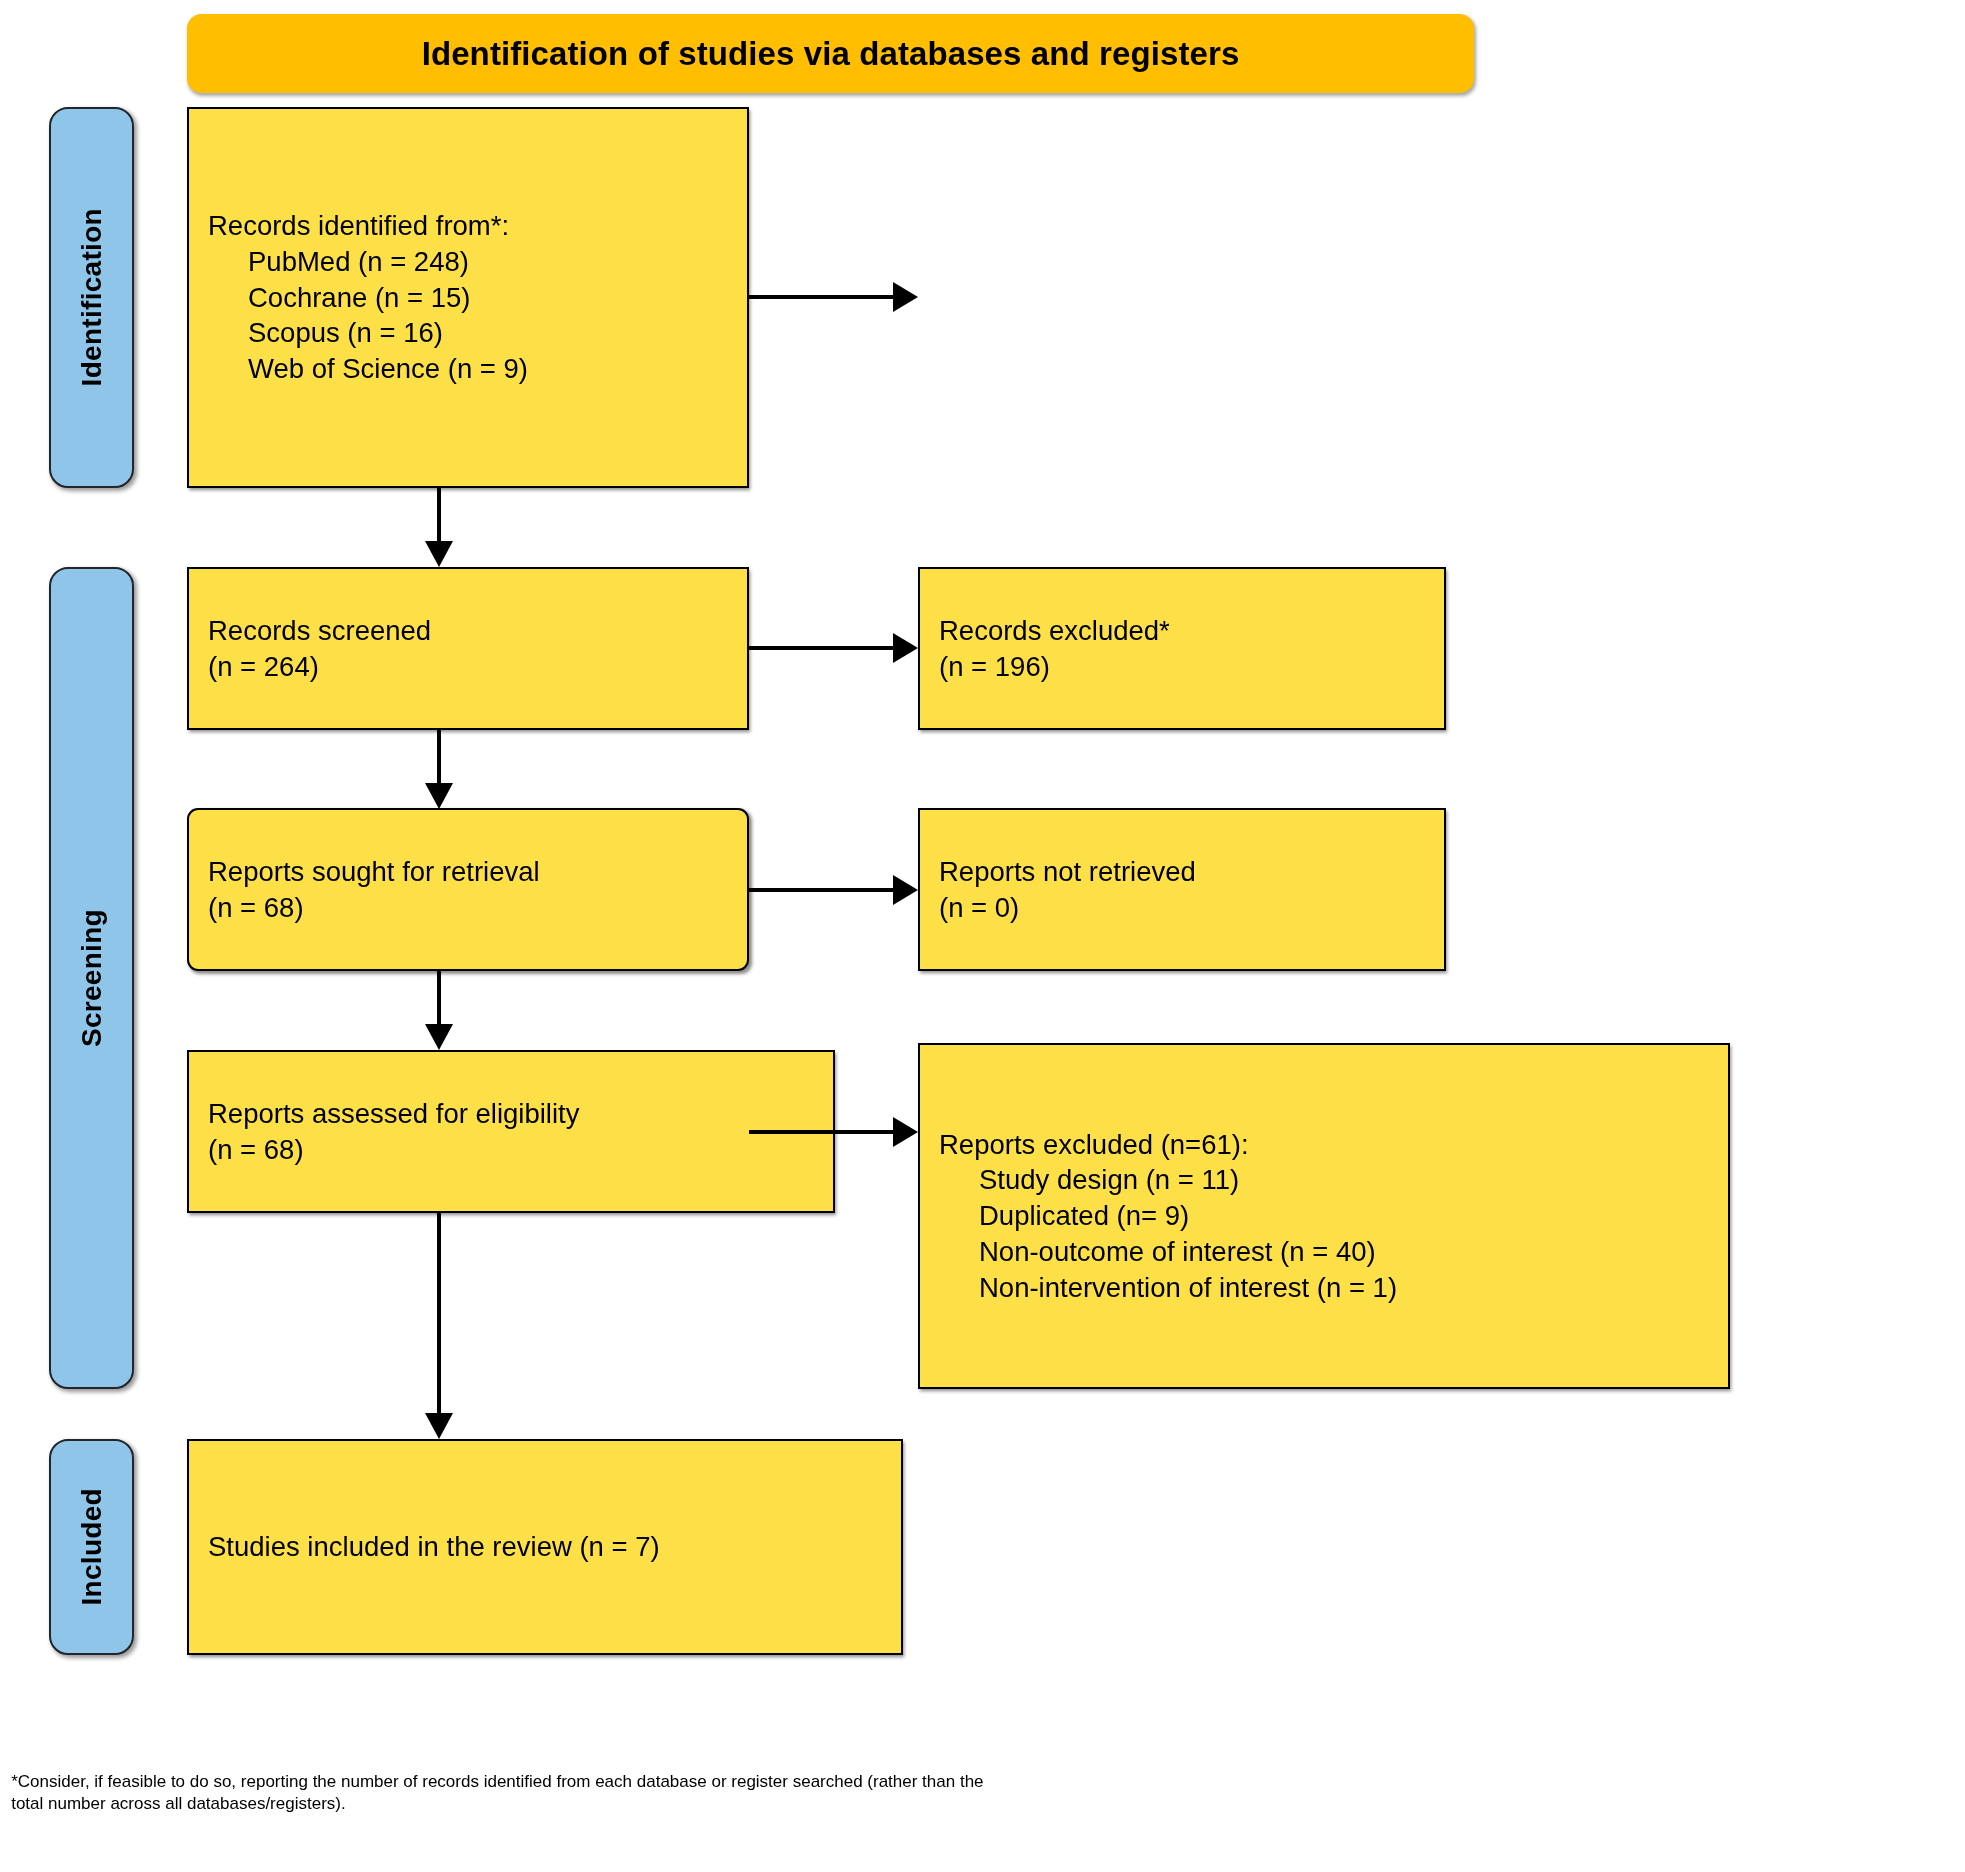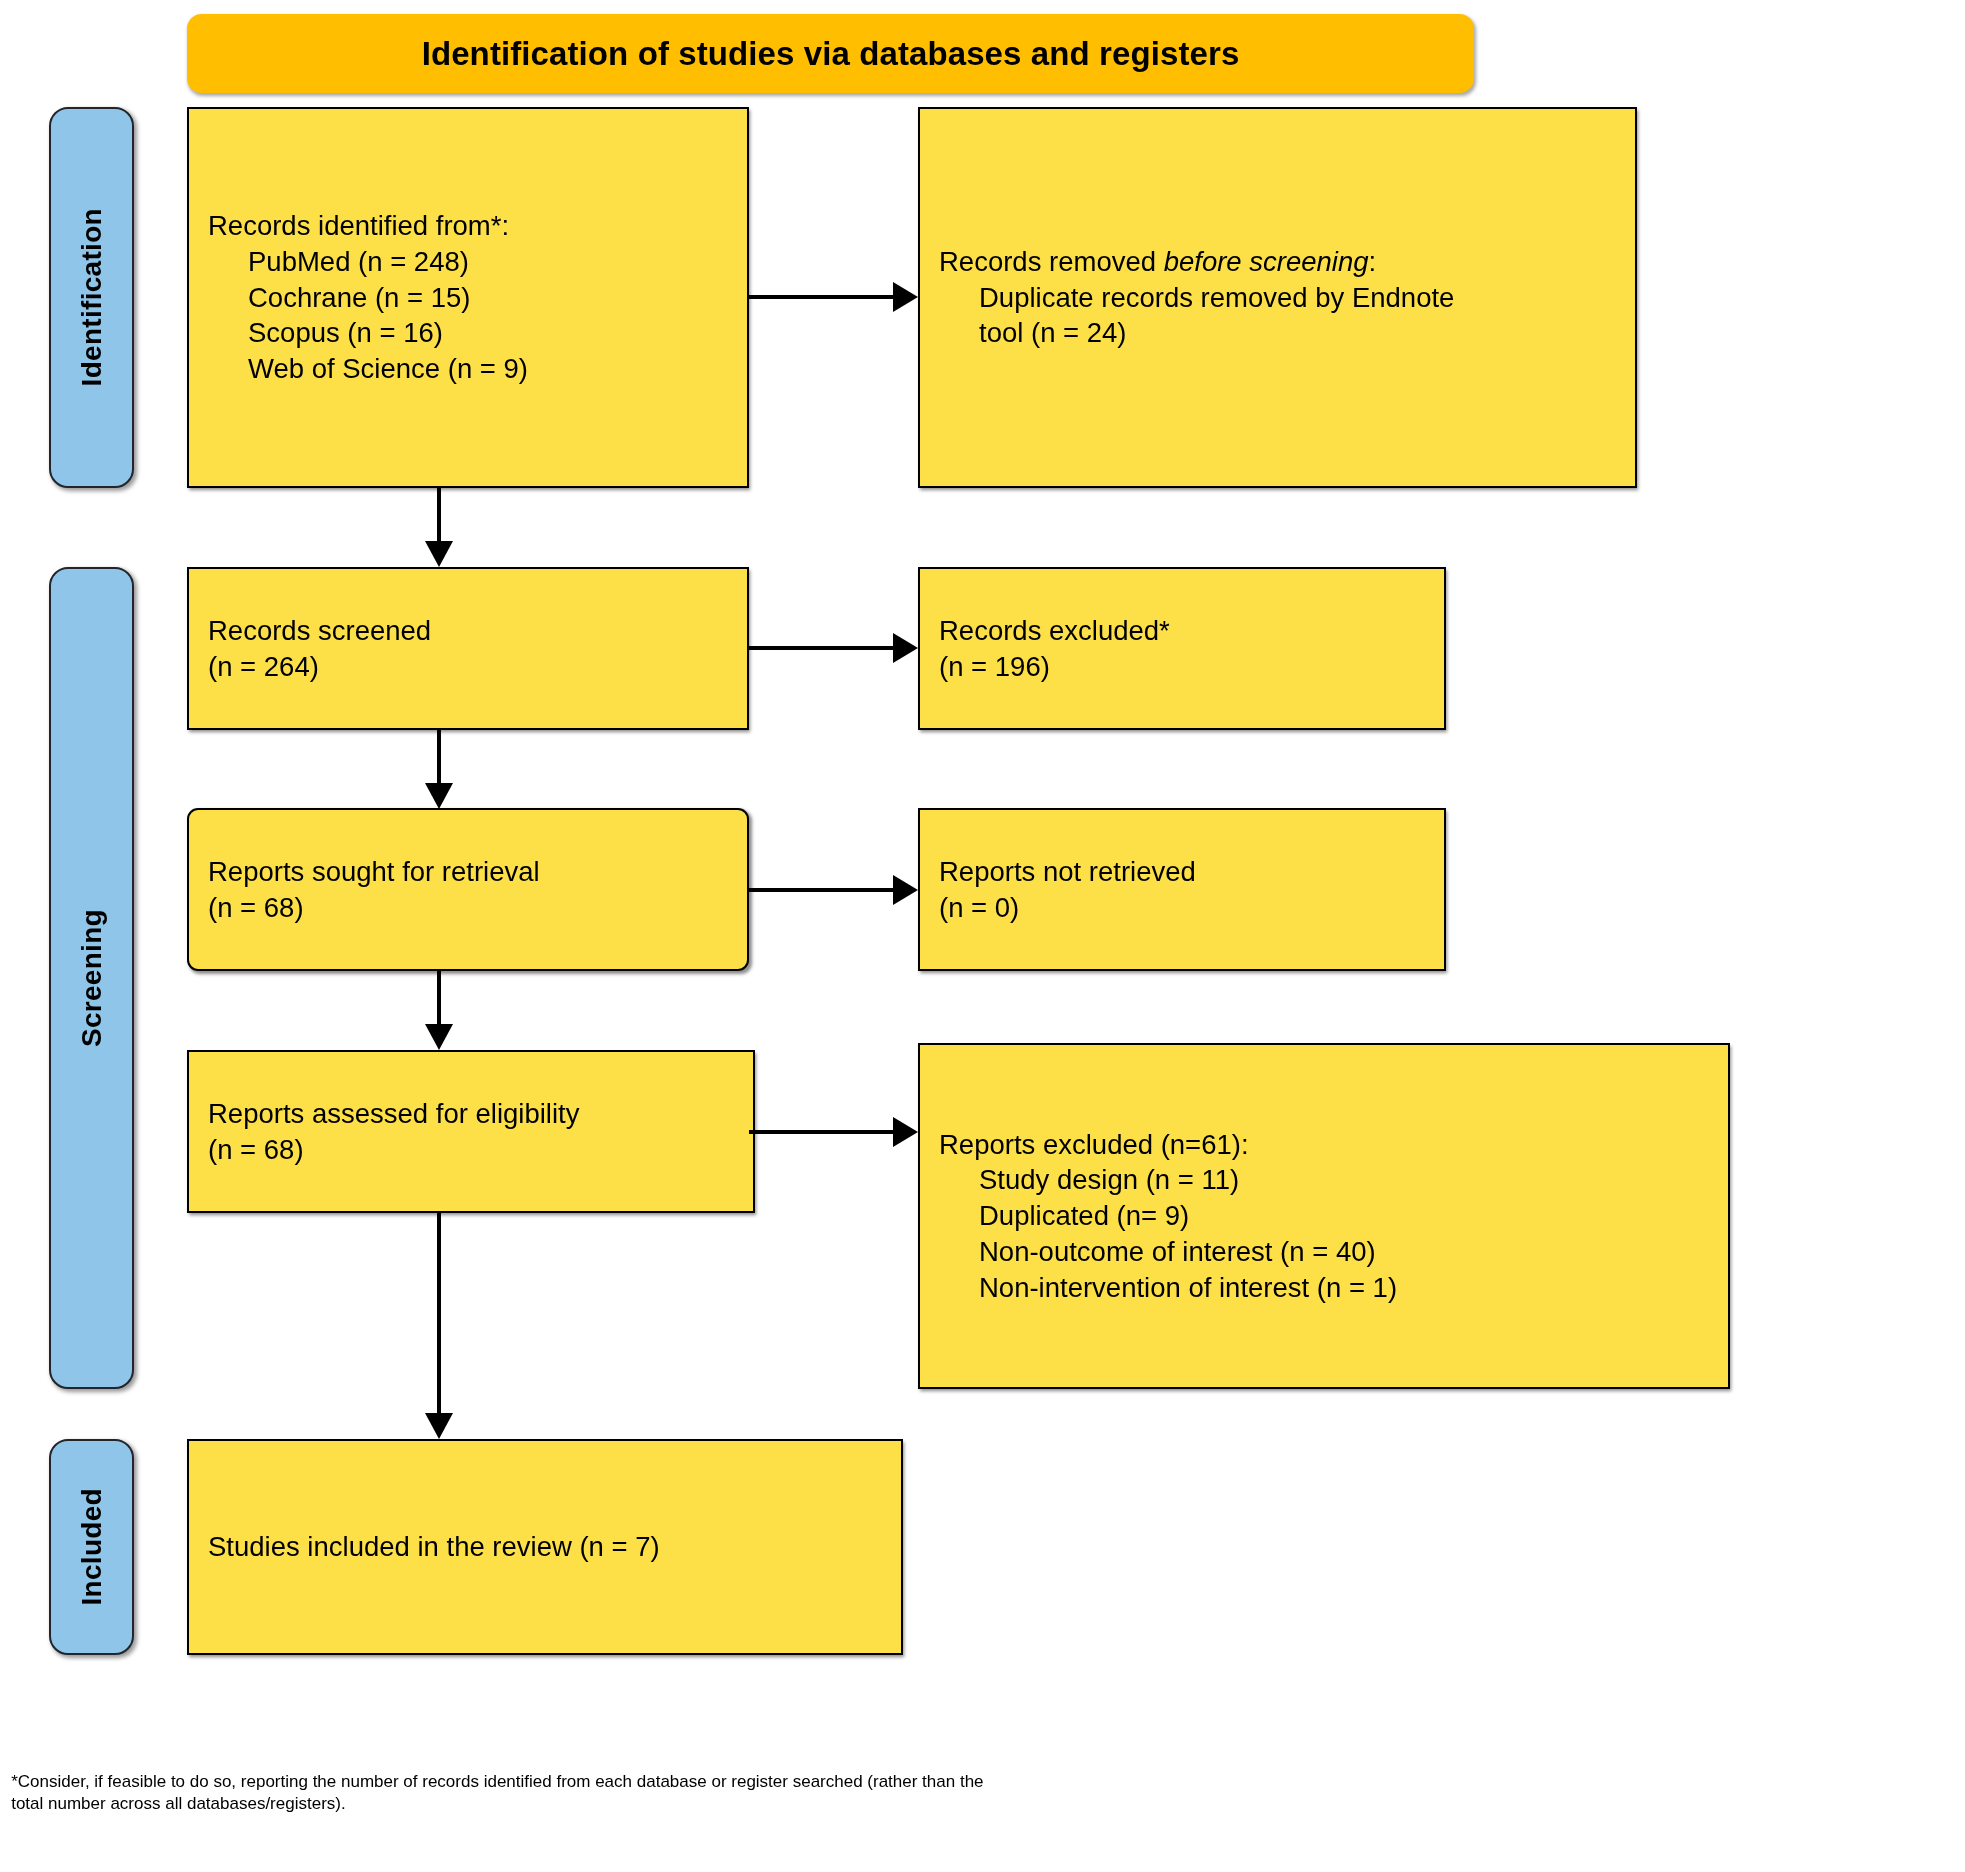--- a/index.html
+++ b/index.html
@@ -91,21 +91,21 @@
   .box-line.indent { padding-left: 40px; }
   .box-line .ital  { font-style: italic; }
 
   
   #box-identified      { left: 187px;  top: 107px;  width: 562px; height: 381px; }
   #box-removed         { left: 918px; top: 107px;  width: 719px; height: 381px; }
   #box-screened        { left: 187px;  top: 567px; width: 562px; height: 163px; }
   #box-excluded        { left: 918px; top: 567px; width: 528px;  height: 163px; }
   #box-sought          { left: 187px;  top: 808px; width: 562px; height: 163px; border-radius: 11px; }
   #box-not-retrieved   { left: 918px; top: 808px; width: 528px;  height: 163px; }
-  #box-assessed        { left: 187px;  top: 1050px; width: 568px; height: 163px; }
+  #box-assessed        { left: 187px;  top: 1050px; width: 648px; height: 163px; }
   #box-reports-excl    { left: 918px; top: 1043px; width: 812px; height: 346px; }
   #box-included        { left: 187px;  top: 1439px; width: 716px; height: 216px; }
 
   
   .arrow { position: absolute; }
   .arrow .shaft-h {
     position: absolute;
     height: 3.9px;
     background: #000000;
     top: 50%;
@@ -184,27 +184,20 @@
   <div class="flow-box" id="box-identified">
     <div class="box-body">
       <div class="box-line">Records identified from*:</div>
       <div class="box-line indent">PubMed (n = 248)</div>
       <div class="box-line indent">Cochrane (n = 15)</div>
       <div class="box-line indent">Scopus (n = 16)</div>
       <div class="box-line indent">Web of Science (n = 9)</div>
     </div>
   </div>
 
-  <div class="flow-box" id="box-removed">
-    <div class="box-body">
-      <div class="box-line"><span>Records removed </span><span class="ital">before screening</span><span>:</span></div>
-      <div class="box-line indent">Duplicate records removed by Endnote</div>
-      <div class="box-line indent">tool (n = 24)</div>
-    </div>
-  </div>
 
   <div class="flow-box" id="box-screened">
     <div class="box-body">
       <div class="box-line">Records screened</div>
       <div class="box-line">(n = 264)</div>
     </div>
   </div>
 
   <div class="flow-box" id="box-excluded">
     <div class="box-body">

